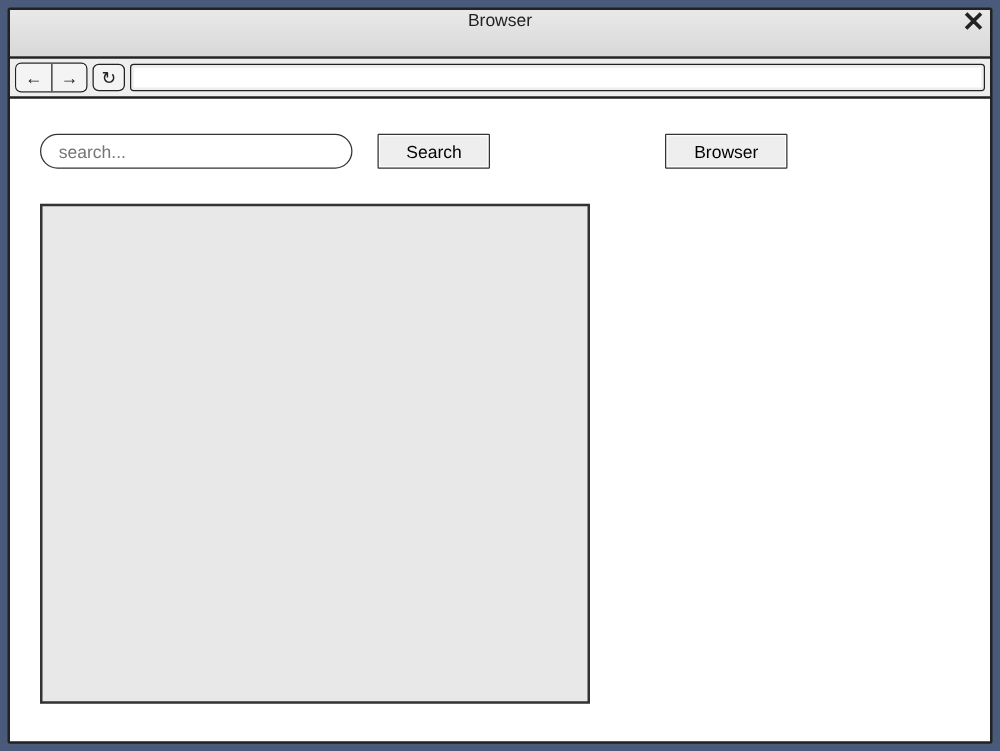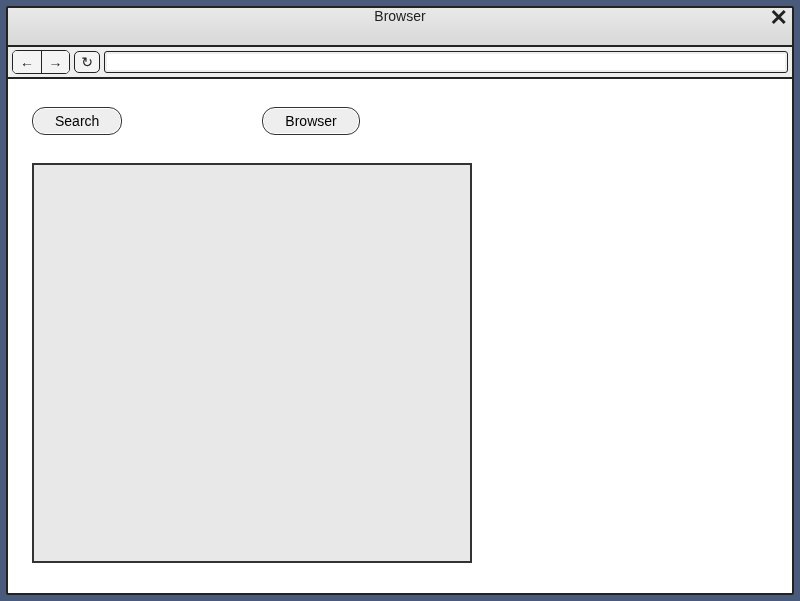--- a/index.html
+++ b/index.html
@@ -106,21 +106,21 @@
     font-family: inherit;
     font-size: 14px;
     color: #888;
     background: #fff;
     outline: none;
   }
   .btn {
     height: 28px;
     padding: 0 22px;
     border: 1.8px solid #333;
-    border-radius: 13px;
+    border-radius: 1px;
     background: #eeeeee;
     box-shadow: inset 0 0 0 1px #fff;
     font-family: inherit;
     font-size: 14px;
     cursor: pointer;
     display: inline-flex;
     align-items: center;
     justify-content: center;
   }
   .spacer { width: 100px; }
@@ -151,20 +151,21 @@
       </div>
     </div>
     <div class="reload-btn">
       <span>↻</span>
     </div>
     <input class="url-bar" type="text" value="" style="">
   </div>
 
   <div class="content">
     <div class="row">
+      <input class="search-input" type="text" placeholder="search..." style="">
       <button class="btn">Search</button>
       <div class="spacer"></div>
       <button class="btn">Browser</button>
     </div>
 
     <div class="canvas-box"></div>
   </div>
 
 </div>
 

